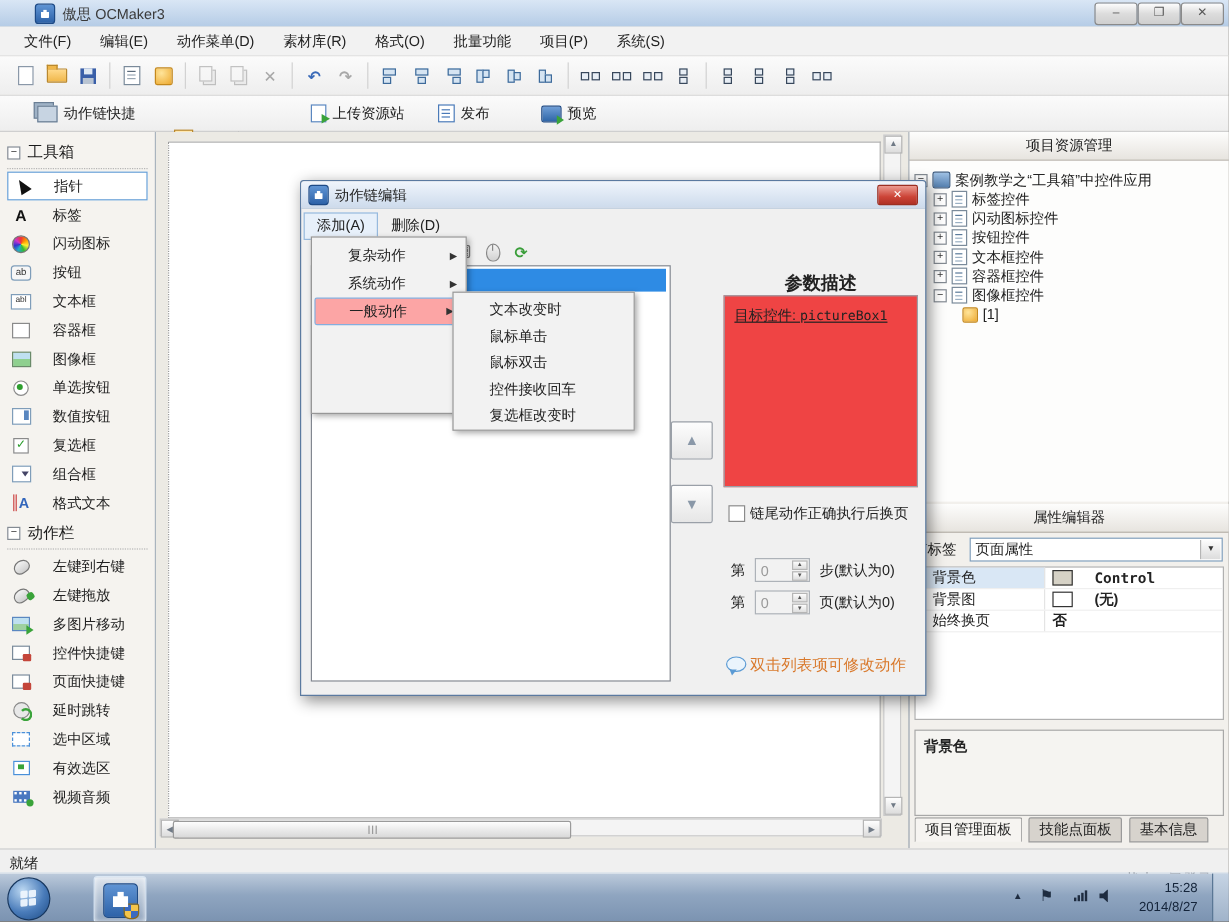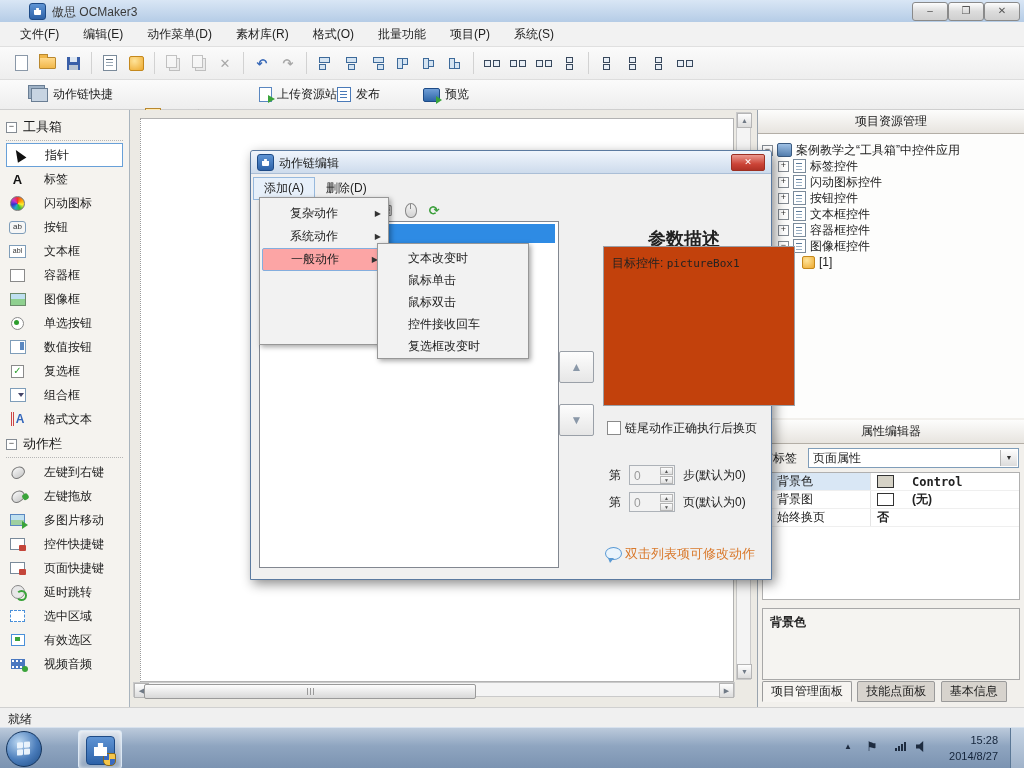--- a/index.html
+++ b/index.html
@@ -135,22 +135,22 @@
   #dlgmenu{position:absolute;left:2px;top:24px;height:26px;display:flex;align-items:center;}
   #dlgmenu .dmi{padding:3px 11px;}
   #dlgmenu .dmi.open{border:1px solid #97b9dd;background:#e7f0fa;padding:2px 10px;}
   #dlgtools{position:absolute;left:120px;top:48px;height:22px;display:flex;align-items:center;gap:12px;color:#777;}
   .ic-mouse2{width:10px;height:13px;border:1px solid #888;border-radius:50% 50% 45% 45%;background:linear-gradient(#f4f4f4,#d2d2d2);position:relative;}
   .ic-mouse2::before{content:"";position:absolute;left:4px;top:0;width:1px;height:5px;background:#888;}
   #dlglist{position:absolute;left:8px;top:70px;width:298px;height:345px;background:#fff;border:1px solid #828790;}
   #dlgsel{position:absolute;left:1px;top:2px;width:294px;height:19px;background:#2e8be4;}
   .arrbtn{position:absolute;left:308px;width:33px;height:30px;border:1px solid #9aa0a8;border-radius:2px;
     background:linear-gradient(#fdfdfd,#e6e6e6);display:flex;align-items:center;justify-content:center;color:#8a98a8;font-size:12px;}
-  #parambox{position:absolute;left:352px;top:95px;width:192px;height:160px;background:#c2410c;border:1px solid #9aa0a8;padding:8px;box-sizing:border-box;}
-  #paramtitle{position:absolute;left:352px;top:76px;width:162px;text-align:center;font-weight:bold;font-size:18px;}
+  #parambox{position:absolute;left:352px;top:95px;width:162px;height:160px;background:#ef4444;border:1px solid #9aa0a8;padding:8px;box-sizing:border-box;text-decoration:underline;}
+  #paramtitle{position:absolute;left:352px;top:76px;width:162px;text-align:center;font-weight:bold;font-size:15px;}
   .chkbox{position:absolute;left:356px;top:270px;width:12px;height:12px;border:1px solid #8a8a8a;background:#fff;}
   .spinrow{position:absolute;left:358px;display:flex;align-items:center;gap:8px;}
   .spin{width:46px;height:20px;background:#f2f2f2;border:1px solid #adb2b8;position:relative;box-sizing:border-box;}
   .spin .v{position:absolute;left:4px;top:3px;color:#9a9a9a;}
   .spin .ud{position:absolute;right:1px;top:1px;width:13px;height:16px;display:flex;flex-direction:column;gap:1px;}
   .spin .ud span{flex:1;border:1px solid #b5b5b5;background:linear-gradient(#fdfdfd,#dedede);font-size:5px;line-height:6px;text-align:center;color:#555;}
   .bubble{position:absolute;left:354px;top:396px;width:15px;height:11px;border:1px solid #5a9ad4;border-radius:50%;background:#eaf4fc;}
   .bubble::after{content:"";position:absolute;left:2px;bottom:-4px;border-left:2px solid transparent;border-right:4px solid transparent;border-top:5px solid #5a9ad4;}
   #dlghint{position:absolute;left:374px;top:394px;color:#d9792c;font-size:13px;}
   .popup{position:absolute;background:#f2f2f2;border:1px solid #979797;box-shadow:2px 2px 5px rgba(0,0,0,.35);}
@@ -297,21 +297,21 @@
       <span>动作链快捷</span>
     </span>
     <span class="qb" style="margin-left:32px;margin-top:44px;">
       <span class="ic-folders"></span>
       <span>素材库管理</span>
     </span>
     <span class="qb" style="margin-left:30px;">
       <span class="ic-upload"></span>
       <span>上传资源站</span>
     </span>
-    <span class="qb" style="">
+    <span class="qb" style="margin-left:28px;">
       <span class="ic-pub"></span>
       <span>发布</span>
     </span>
     <span class="qb" style="margin-left:43px;">
       <span class="ic-prev"></span>
       <span>预览</span>
     </span>
   </div>
 
   <div id="sidebar">

